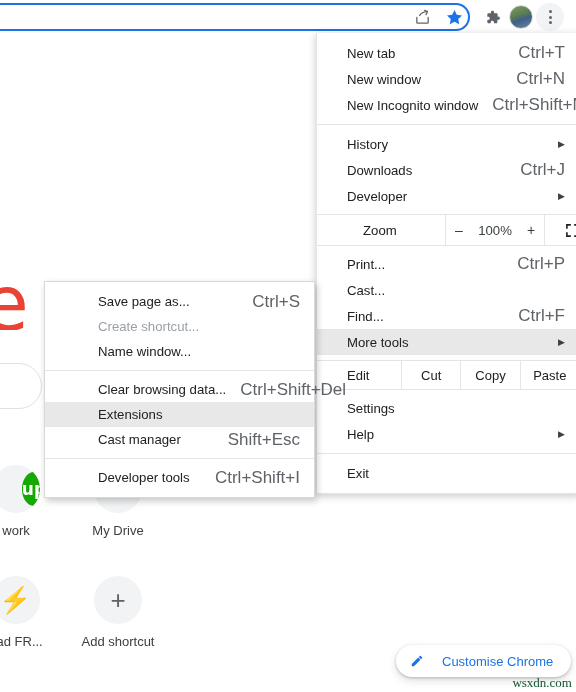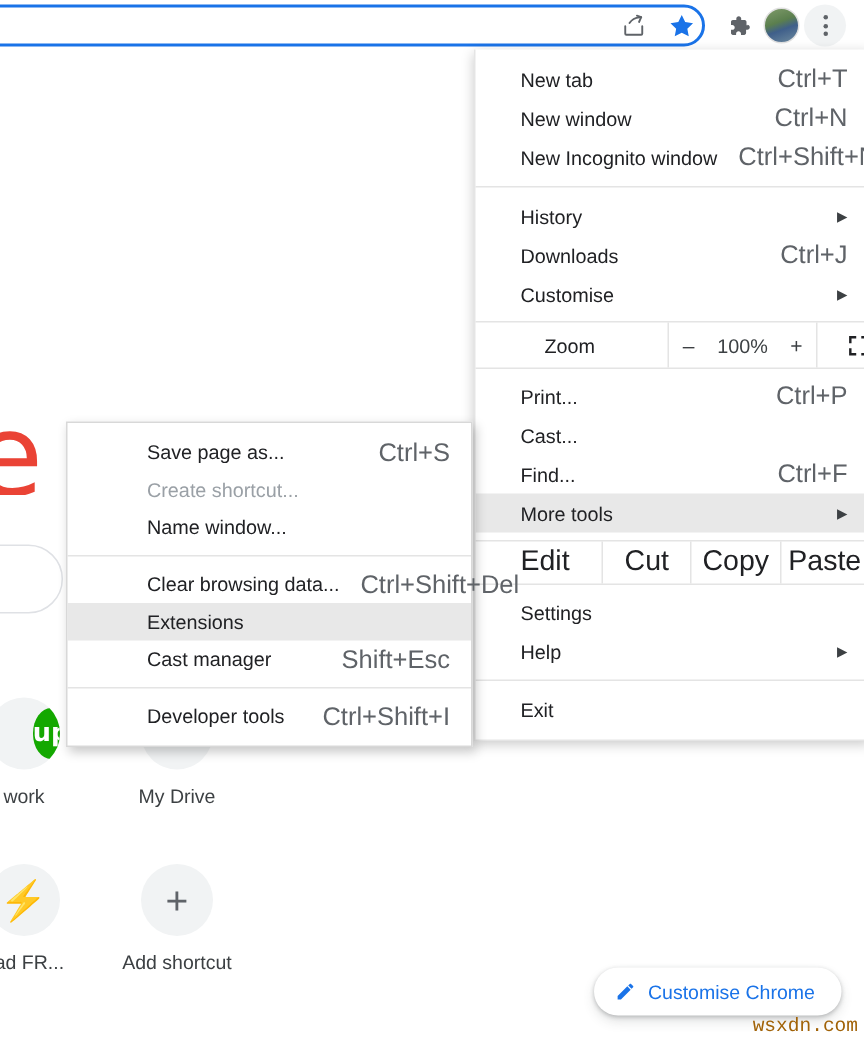--- a/index.html
+++ b/index.html
@@ -221,21 +221,21 @@
     height: 28px;
     border-top: 1px solid #e4e4e4;
     border-bottom: 1px solid #e4e4e4;
     margin: 5px 0;
   }
   .edit-cell {
     flex: 1 1 0;
     display: flex;
     align-items: center;
     justify-content: center;
-    font-size: 19px;
+    font-size: 13px;
     color: #202124;
     border-left: 1px solid #e4e4e4;
   }
   .edit-cell.first {
     border-left: none;
     flex: 0 0 84px;
     justify-content: flex-start;
     padding-left: 30px;
     box-sizing: border-box;
   }
@@ -256,36 +256,36 @@
   #submenu .mi.disabled { color: #9aa0a6; }
 
   
   #customise {
     position: absolute;
     left: 396px; top: 645px;
     height: 32px;
     padding: 0 18px 0 14px;
     display: flex;
     align-items: center;
-    gap: 8px;
+    gap: 18px;
     background: #ffffff;
     border-radius: 18px;
     box-shadow: 0 1px 3px rgba(60,64,67,0.30), 0 4px 8px rgba(60,64,67,0.15);
     font-size: 13px;
     color: #1a73e8;
     white-space: nowrap;
   }
   #customise .pencil { color: #1a73e8; font-size: 14px; line-height: 1; display:flex; }
 
   #watermark {
     position: absolute;
     right: 4px; bottom: 1px;
     font-size: 13px;
-    color: #a16207;
-    font-family: Liberation Mono, monospace;
+    color: #14532d;
+    font-family: Liberation Serif, serif;
   }
 </style>
 </head>
 <body>
 
 <div id="page-bg">
 
   <div id="logo-fragment">e</div>
 
   <div id="search-fragment"></div>
@@ -372,21 +372,21 @@
 
   <div class="mi">
     <span class="label">History</span>
     <span class="arrow">▶</span>
   </div>
   <div class="mi">
     <span class="label">Downloads</span>
     <span class="accel">Ctrl+J</span>
   </div>
   <div class="mi">
-    <span class="label">Customise</span>
+    <span class="label">Developer</span>
     <span class="arrow">▶</span>
   </div>
 
   <div class="zoom-row">
     <div class="zoom-cell zl">Zoom</div>
     <div class="zoom-cell zctl">
       <span class="zbtn">–</span>
       <span class="zval">100%</span>
       <span class="zbtn">+</span>
     </div>

